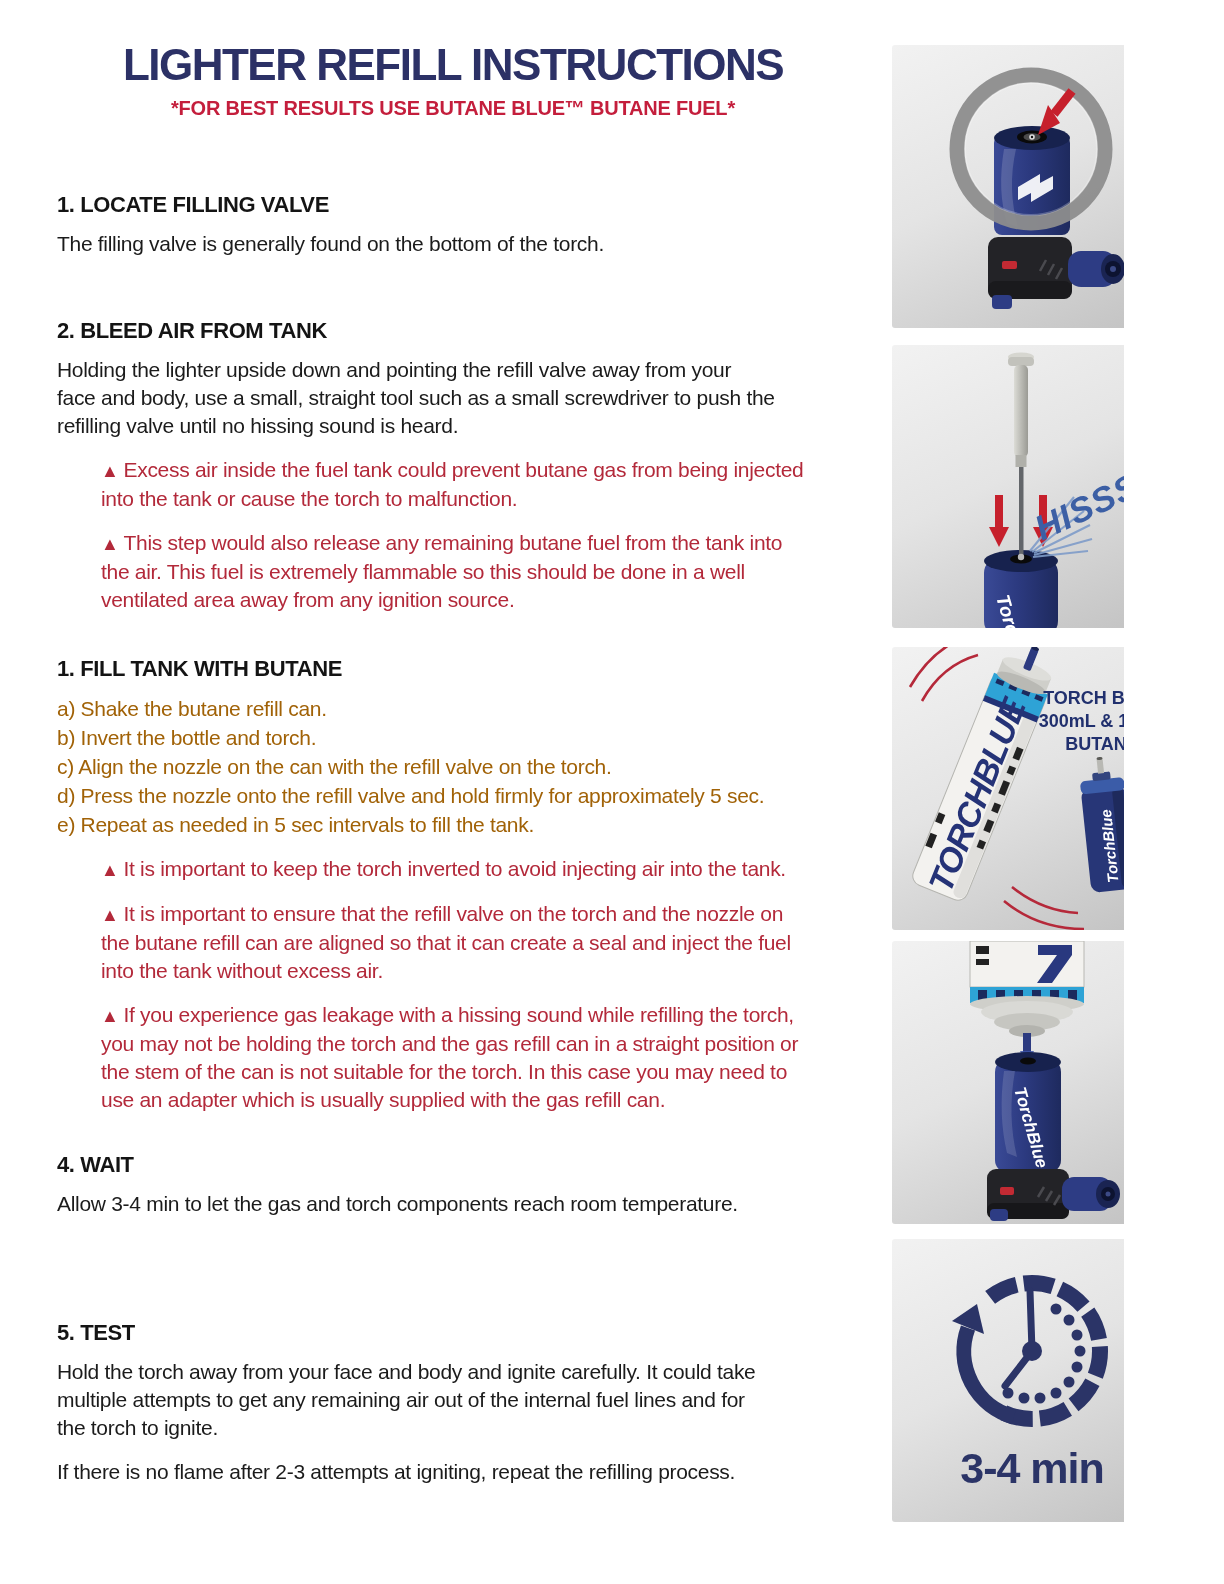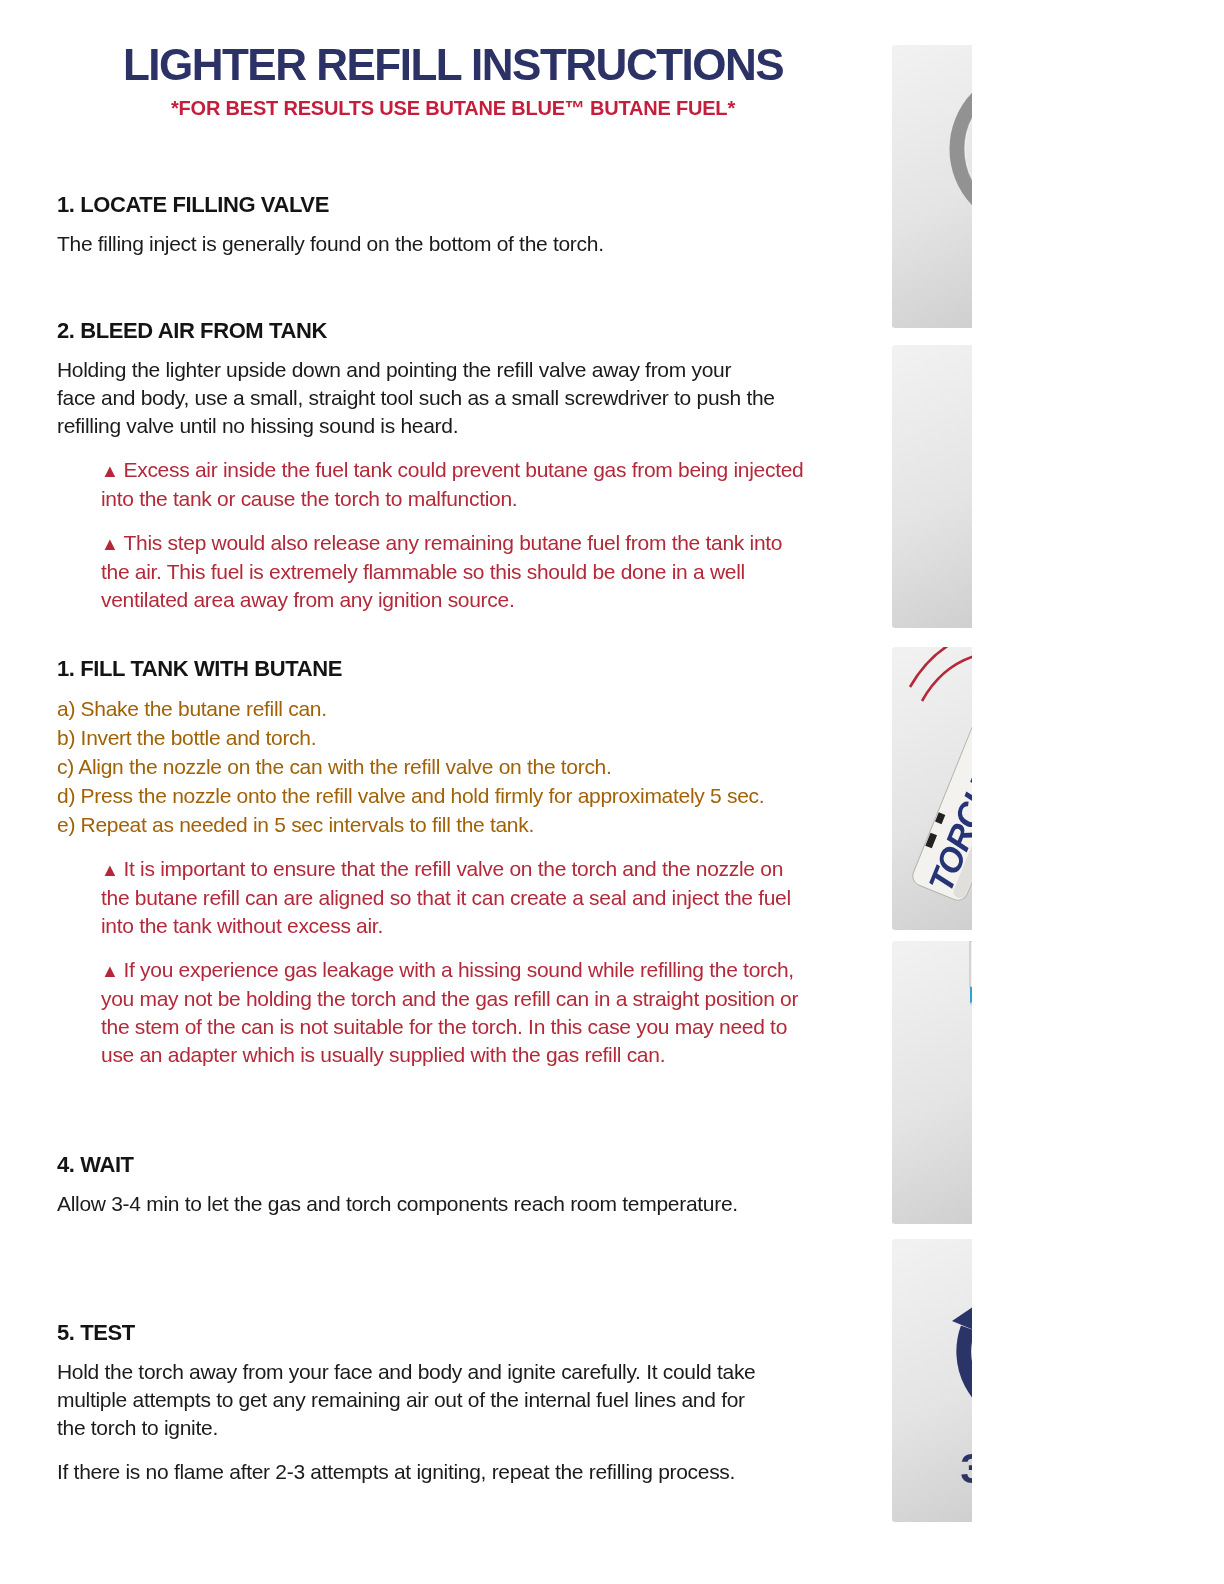--- a/index.html
+++ b/index.html
@@ -1,17 +1,17 @@
 <!DOCTYPE html>
 <html><head>
 <meta charset="utf-8">
 <style>
   html,body { margin:0; padding:0; background:#ffffff; }
   .page {
-    position:relative; width:972px; height:1584px; background:#ffffff;
+    position:relative; width:1124px; height:1584px; background:#ffffff;
     font-family:"Liberation Sans", sans-serif; overflow:hidden;
   }
   .masthead { position:absolute; left:57px; top:40px; width:792px; text-align:center; }
   .masthead h1 {
     margin:0; font-size:44px; font-weight:bold; letter-spacing:-1.5px;
     color:#2c3166;
   }
   .subtitle {
     margin-top:7px; font-size:20px; font-weight:bold; letter-spacing:-0.2px;
     color:#c41e3c;
@@ -43,21 +43,21 @@
 
 <div class="page">
 
   <header class="masthead">
     <h1>LIGHTER REFILL INSTRUCTIONS</h1>
     <div class="subtitle">*FOR BEST RESULTS USE BUTANE BLUE™ BUTANE FUEL*</div>
   </header>
 
   <section class="sec" style="top:192px">
     <h2>1. LOCATE FILLING VALVE</h2>
-    <p class="body"><span>The filling inject is generally found on the bottom of the torch.</span></p>
+    <p class="body"><span>The filling valve is generally found on the bottom of the torch.</span></p>
   </section>
 
   <section class="sec" style="top:318px">
     <h2>2. BLEED AIR FROM TANK</h2>
     <p class="body"><span>Holding the lighter upside down and pointing the refill valve away from your
 face and body, use a small, straight tool such as a small screwdriver to push the
 refilling valve until no hissing sound is heard.</span></p>
     <p class="warn"><span class="warn-icon">▲</span><span class="warn-text">Excess air inside the fuel tank could prevent butane gas from being injected
 into the tank or cause the torch to malfunction.</span></p>
     <p class="warn"><span class="warn-icon">▲</span><span class="warn-text">This step would also release any remaining butane fuel from the tank into
@@ -67,20 +67,21 @@
 
   <section class="sec" style="top:656px">
     <h2>1. FILL TANK WITH BUTANE</h2>
     <div class="steps">
       <div class="step">a) Shake the butane refill can.</div>
       <div class="step">b) Invert the bottle and torch.</div>
       <div class="step">c) Align the nozzle on the can with the refill valve on the torch.</div>
       <div class="step">d) Press the nozzle onto the refill valve and hold firmly for approximately 5 sec.</div>
       <div class="step">e) Repeat as needed in 5 sec intervals to fill the tank.</div>
     </div>
+    <p class="warn"><span class="warn-icon">▲</span><span class="warn-text">It is important to keep the torch inverted to avoid injecting air into the tank.</span></p>
     <p class="warn"><span class="warn-icon">▲</span><span class="warn-text">It is important to ensure that the refill valve on the torch and the nozzle on
 the butane refill can are aligned so that it can create a seal and inject the fuel
 into the tank without excess air.</span></p>
     <p class="warn"><span class="warn-icon">▲</span><span class="warn-text">If you experience gas leakage with a hissing sound while refilling the torch,
 you may not be holding the torch and the gas refill can in a straight position or
 the stem of the can is not suitable for the torch. In this case you may need to
 use an adapter which is usually supplied with the gas refill can.</span></p>
   </section>
 
   <section class="sec" style="top:1152px">

